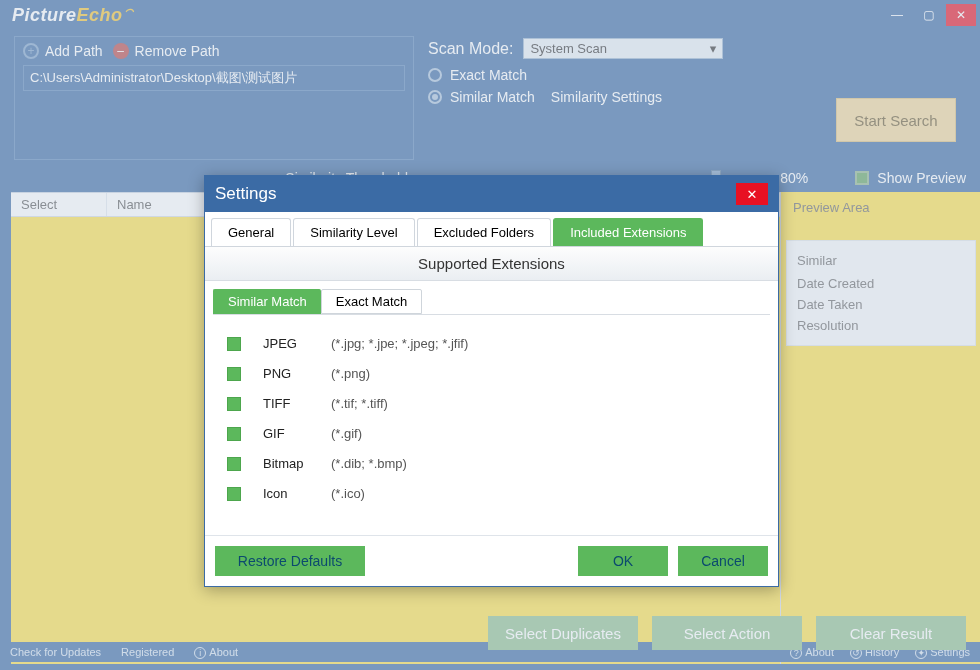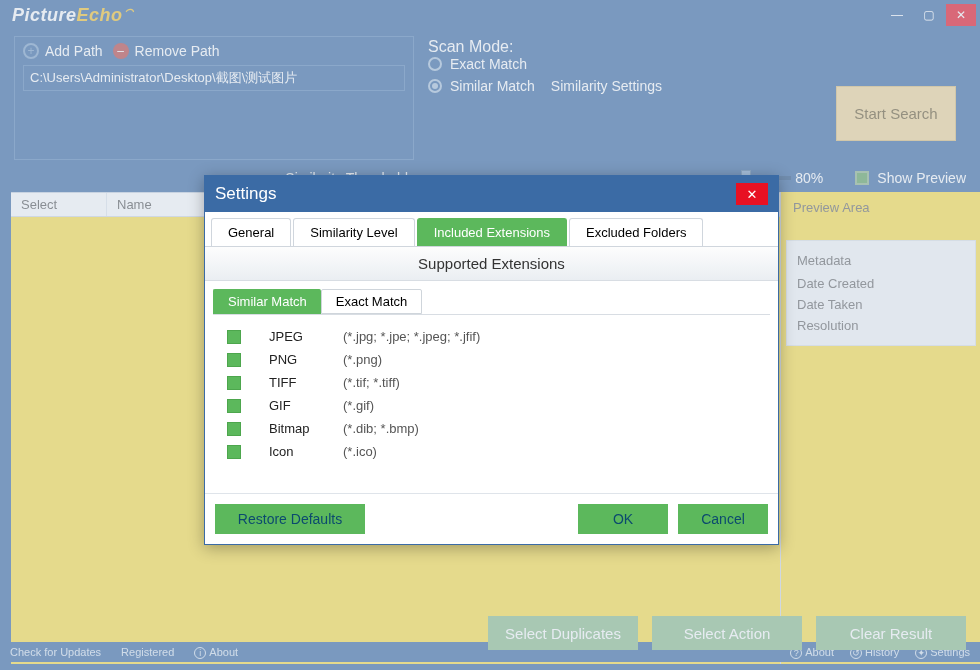--- a/index.html
+++ b/index.html
@@ -22,31 +22,31 @@
 .toppanel { background:#3b6ba5; padding:6px 14px 10px 14px; display:flex; gap:14px; color:#fff; }
 .leftbox { flex:0 0 400px; border:1px solid #5a86b9; padding:6px 8px 8px 8px; }
 .lbtns { display:flex; gap:10px; margin-bottom:6px; align-items:center; }
 .addp, .remp { display:flex; align-items:center; gap:6px; font-size:14px; }
 .pcircle { width:16px; height:16px; border-radius:50%; border:2px solid #7ca0c8; display:flex; align-items:center; justify-content:center; font-size:12px; color:#7ca0c8; }
 .mcircle { width:16px; height:16px; border-radius:50%; background:#b84545; display:flex; align-items:center; justify-content:center; color:#fff; font-size:12px; }
 .pathinput { width:100%; border:1px solid #5a86b9; background:#3b6ba5; color:#fff; padding:3px 6px; font-size:13px; }
 .pathlist { height:60px; }
 
 .rightopts { flex:1; padding-top:2px; }
-.scanrow { display:flex; align-items:center; gap:10px; font-size:15px; }
+.scanrow { display:flex; align-items:center; gap:10px; font-size:15px; margin-bottom:8px; }
 .scanlabel { font-size:16px; }
 .scancombo { width:200px; background:#e8eef5; border:1px solid #9ab4d0; padding:2px 6px; font-size:13px; display:flex; align-items:center; justify-content:space-between; color:#333; }
 .radio { width:14px; height:14px; border:2px solid #a9c2db; border-radius:50%; display:inline-block; }
 .radio.sel::after { content:""; display:block; width:6px; height:6px; background:#a9c2db; border-radius:50%; margin:2px; }
 .matchrow { display:flex; align-items:center; gap:8px; margin-bottom:6px; font-size:14px; }
 .simset { margin-left:8px; font-size:14px; }
 
-.startbtn { position:absolute; right:24px; top:86px; width:120px; height:55px; background:#f0d59a; color:#6a5a32; display:flex; align-items:center; justify-content:center; font-size:15px; border:1px solid #d9be7f; }
-
-.threshrow { display:flex; align-items:center; gap:4px; color:#fff; padding:0 14px 6px 14px; background:#3b6ba5; }
+.startbtn { position:absolute; right:24px; top:98px; width:120px; height:44px; background:#f0d59a; color:#6a5a32; display:flex; align-items:center; justify-content:center; font-size:15px; border:1px solid #d9be7f; }
+
+.threshrow { display:flex; align-items:center; gap:19px; color:#fff; padding:0 14px 6px 14px; background:#3b6ba5; }
 .threshlabel { font-size:14px; flex:0 0 400px; text-align:right; padding-right:6px;}
 .slider { flex:1; height:4px; background:#2d5688; position:relative; }
 .slider .knob { position:absolute; right:40px; top:-6px; width:10px; height:16px; background:#8ab0d5; border:1px solid #5f86ac; }
 .pct { width:40px; font-size:14px; }
 .showprev { display:flex; align-items:center; gap:8px; font-size:14px; margin-left:16px; }
 .sp-chk { width:14px; height:14px; border:2px solid #8cb28c; background:#5fa35f; }
 
 
 .content { position:relative; background:#fde047; height: calc(670px - 30px - 144px - 4px - 20px); display:flex;margin-left:11px; }
 .listpane { flex:1; border-top:1px solid #c8d4e2; }
@@ -81,21 +81,21 @@
 .tab.active { background:#5cb85c; color:#fff; border-color:#5cb85c; }
 
 .suphdr { background:linear-gradient(#fdfdfd,#eaeef2); text-align:center; padding:8px; font-size:15px; color:#333; border-bottom:1px solid #d8dde3; }
 
 .subtabs { display:flex; padding:8px 8px 0 8px; }
 .subtab { padding:4px 14px; font-size:13px; border:1px solid #cfd5db; background:#fff; border-radius:2px 2px 0 0; margin-right:0; cursor:pointer; }
 .subtab.first { border-right:none; }
 .subtab.active { background:#5cb85c; color:#fff; border-color:#5cb85c; }
 
 .extlist { padding:10px 14px 30px 14px; border-top:1px solid #d8dde3; margin:0 8px; }
-.extitem { display:flex; align-items:center; gap:28px; padding:4px 0; font-size:13px; color:#222; }
+.extitem { display:flex; align-items:center; gap:22px; padding:4px 0; font-size:13px; color:#222;margin-top:7px; }
 .extchk { width:14px; height:14px; background:#5cb85c; border:1px solid #4da64d; }
 .extname { min-width:46px; }
 .extpat { color:#555; }
 
 .mfooter { padding:10px; display:flex; gap:10px; border-top:1px solid #dfe4ea; }
 .mbtn { height:30px; background:#5cb85c; color:#0c4a6e; display:flex; align-items:center; justify-content:center; font-size:14px; border:none; cursor:pointer; }
 .mbtn.restore { width:150px; }
 .mfooter .spacer { flex:1; }
 .mbtn.ok, .mbtn.cancel { width:90px; }
 
@@ -127,20 +127,24 @@
         <span>Remove Path</span>
       </div>
     </div>
     <div class="pathinput">C:\Users\Administrator\Desktop\截图\测试图片</div>
     <div class="pathlist"></div>
   </div>
 
   <div class="rightopts">
     <div class="scanrow">
       <span class="scanlabel">Scan Mode:</span>
+      <div class="scancombo">
+        <span>System Scan</span>
+        <span>▾</span>
+      </div>
     </div>
     <div class="matchrow">
       <span class="radio"></span>
       <span>Exact Match</span>
     </div>
     <div class="matchrow">
       <span class="radio sel"></span>
       <span>Similar Match</span>
       <span class="simset">Similarity Settings</span>
     </div>
@@ -167,21 +171,21 @@
       <div class="lh-sel">Select</div>
       <div class="lh-name">Name</div>
     </div>
   </div>
   <div class="preview">
     <h4>Preview Area</h4>
   </div>
 </div>
 
 <div class="metadata">
-  <div class="mt">Metadata</div>
+  <div class="mt">Similar</div>
   <div>Date Created</div>
   <div>Date Taken</div>
   <div>Resolution</div>
 </div>
 
 <div class="actions">
   <div class="actbtn">Select Duplicates</div>
   <div class="actbtn">Select Action</div>
   <div class="actbtn">Clear Result</div>
 </div>
@@ -200,22 +204,22 @@
 <div class="overlay"></div>
 
 <div class="modal">
   <div class="mtitle">
     <span>Settings</span>
     <div class="mclose">✕</div>
   </div>
   <div class="tabs">
     <div class="tab">General</div>
     <div class="tab">Similarity Level</div>
+    <div class="tab">Excluded Folders</div>
     <div class="tab active">Included Extensions</div>
-    <div class="tab">Excluded Folders</div>
   </div>
   <div class="suphdr">Supported Extensions</div>
   <div class="subtabs">
     <div class="subtab first active">Similar Match</div>
     <div class="subtab">Exact Match</div>
   </div>
   <div class="extlist">
     <div class="extitem">
         <span class="extchk"></span>
         <span class="extname">JPEG</span>

